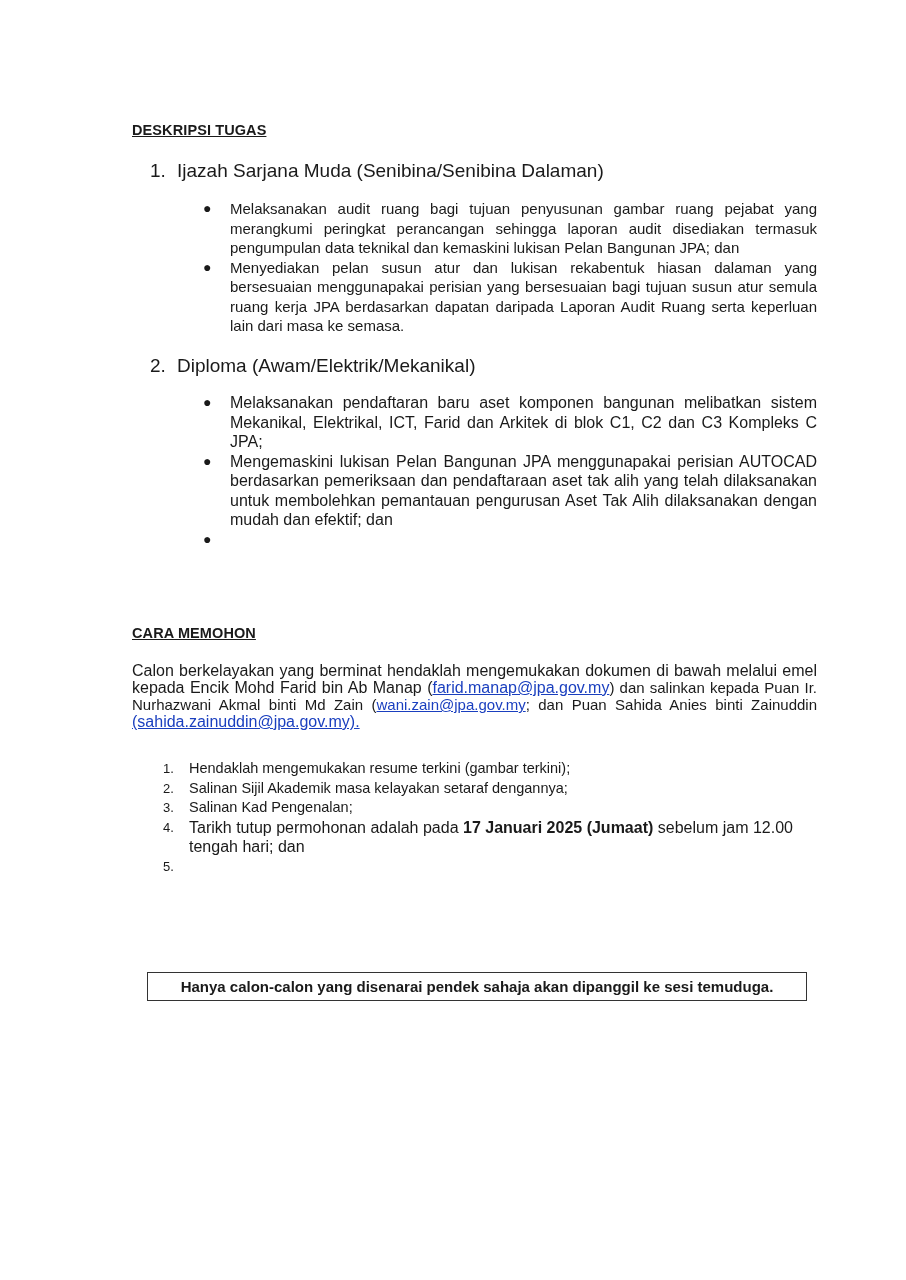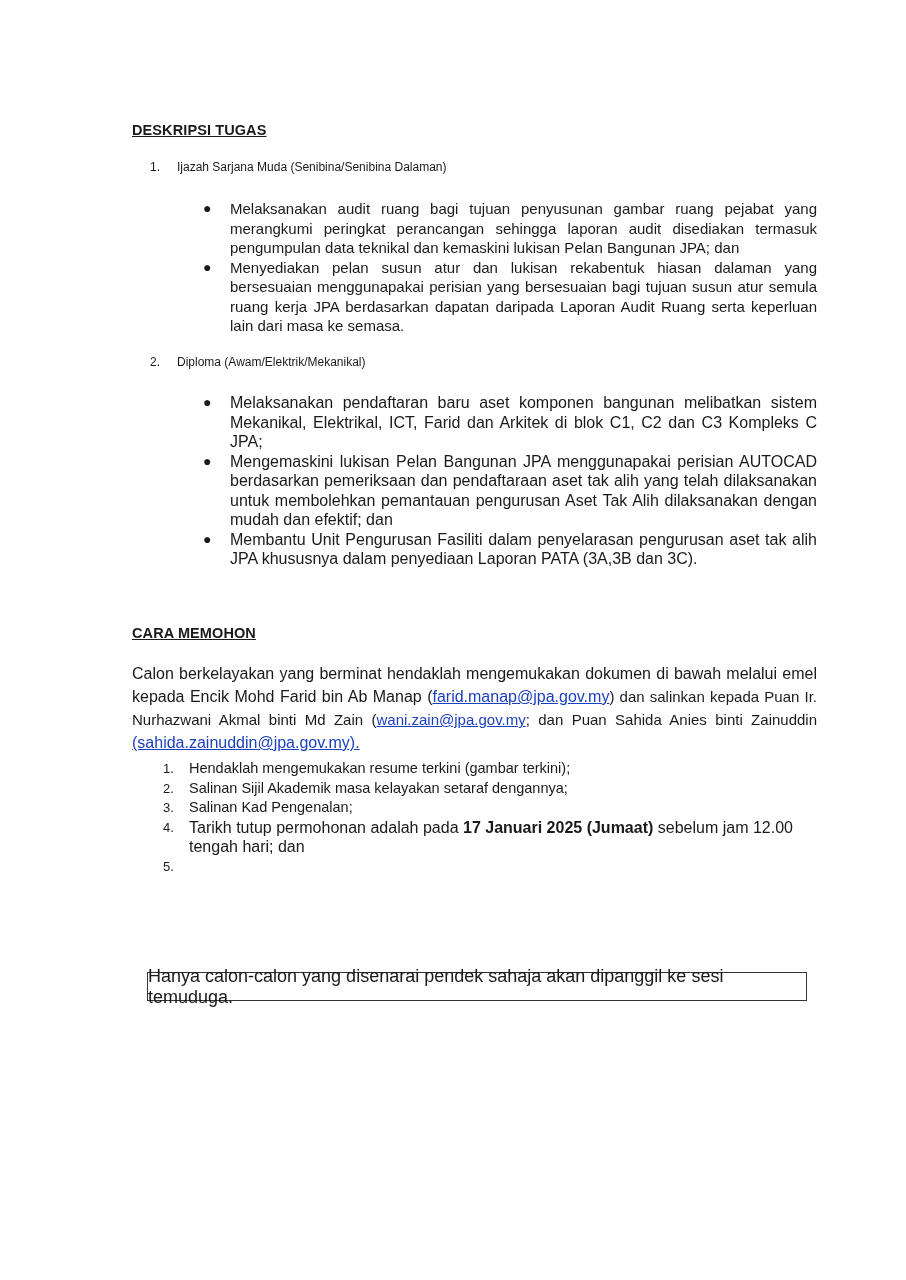--- a/index.html
+++ b/index.html
@@ -1,38 +1,38 @@
 <!DOCTYPE html>
 <html><head>
 <meta charset="utf-8">
 <style>
   html, body { margin: 0; padding: 0; background: #ffffff; }
   body { width: 906px; height: 1280px; position: relative; overflow: hidden;
          font-family: "Liberation Sans", sans-serif; color: #1a1a1a; }
   .page { position: absolute; left: 0; top: 0; width: 906px; height: 1280px; border-radius: 21px; }
   .heading { position: absolute; left: 132px; font-weight: bold; font-size: 14.5px;
              text-decoration: underline; letter-spacing: 0.1px; }
-  .num-item { position: absolute; left: 150px; font-size: 12px; }
+  .num-item { position: absolute; left: 150px; font-size: 19px; }
   .num-item .n { display: inline-block; width: 27px; }
   .bullets { position: absolute; left: 200px; width: 617px; margin: 0; padding: 0; list-style: none; }
   .bullets li { position: relative; padding-left: 30px; text-align: justify; line-height: 19.5px; }
   .bullets li .dot { position: absolute; left: 3px; top: 0; font-size: 14px; }
   .b1 { font-size: 15px; }
   .b2 { font-size: 16px; }
-  .para { position: absolute; left: 132px; width: 685px; text-align: justify; line-height: 23px; }
+  .para { position: absolute; left: 132px; width: 685px; text-align: justify; line-height: 17px; }
   .para1 { font-size: 16px; }
   a.link { color: #1a3fbf; text-decoration: underline; }
   .olist { position: absolute; left: 163px; width: 640px; margin: 0; padding: 0; list-style: none; }
   .olist li { position: relative; padding-left: 26px; line-height: 19.5px; }
   .olist li .n { position: absolute; left: 0; top: 0; font-size: 13px; }
   .contact { position: absolute; left: 132px; width: 656px; font-size: 14.5px; line-height: 20px; text-align: justify; }
   .notice-box { position: absolute; left: 147px; top: 972px; width: 660px; height: 29px;
                 border: 1.5px solid #333; box-sizing: border-box;
                 display: flex; align-items: center; justify-content: center; }
-  .notice-box span { font-weight: normal; font-size: 18px; }
+  .notice-box span { font-weight: bold; font-size: 15px; }
 </style>
 </head>
 <body>
 
 <div class="page">
 
   <div class="heading" style="top:122px;">DESKRIPSI TUGAS</div>
 
   <div class="num-item" style="top:160px;">
     <span class="n">1.</span><span>Ijazah  Sarjana  Muda  (Senibina/Senibina  Dalaman)</span>
@@ -43,21 +43,21 @@
     <li><span class="dot">●</span><span>Menyediakan pelan susun atur dan lukisan rekabentuk hiasan dalaman yang bersesuaian menggunapakai perisian yang bersesuaian bagi tujuan  susun atur semula ruang kerja JPA berdasarkan dapatan daripada Laporan Audit Ruang  serta keperluan lain dari masa ke semasa.</span></li>
   </ul>
 
   <div class="num-item" style="top:355px;">
     <span class="n">2.</span><span>Diploma  (Awam/Elektrik/Mekanikal)</span>
   </div>
 
   <ul class="bullets b2" style="top:393px;">
     <li><span class="dot">●</span><span>Melaksanakan pendaftaran baru aset komponen bangunan melibatkan sistem Mekanikal, Elektrikal, ICT, Farid dan Arkitek di blok C1, C2 dan C3 Kompleks C JPA;</span></li>
     <li><span class="dot">●</span><span>Mengemaskini lukisan Pelan Bangunan JPA menggunapakai perisian AUTOCAD berdasarkan pemeriksaan dan pendaftaraan aset tak alih yang telah dilaksanakan untuk membolehkan pemantauan pengurusan Aset Tak Alih dilaksanakan dengan mudah dan efektif; dan</span></li>
-    <li><span class="dot">●</span><span>Membantu Unit Pengurusan Fasiliti dalam penyelarasan pengurusan aset tak alih JPA khususnya dalam penyediaan Laporan PATA (3A,3B dan 3C).</span></li>
+    <li><span class="dot">●</span></li>
   </ul>
 
   <div class="heading" style="top:625px;">CARA MEMOHON</div>
 
   <div class="para para1" style="top:662px;">
     <span>Calon berkelayakan yang berminat hendaklah mengemukakan dokumen di bawah melalui emel kepada Encik Mohd Farid bin Ab Manap (</span><a class="link" href="#">farid.manap@jpa.gov.my</a><span style="font-size:15px;">) dan salinkan kepada Puan Ir. Nurhazwani Akmal binti Md Zain (</span><a class="link" href="#" style="font-size:15px;">wani.zain@jpa.gov.my</a><span style="font-size:15px;">; dan Puan Sahida Anies binti Zainuddin </span><a class="link" href="#">(sahida.zainuddin@jpa.gov.my).</a>
   </div>
 
   <ol class="olist" style="top:759px;">
     <li style="font-size:14.5px;"><span class="n">1.</span><span>Hendaklah mengemukakan resume terkini (gambar terkini);</span></li>

